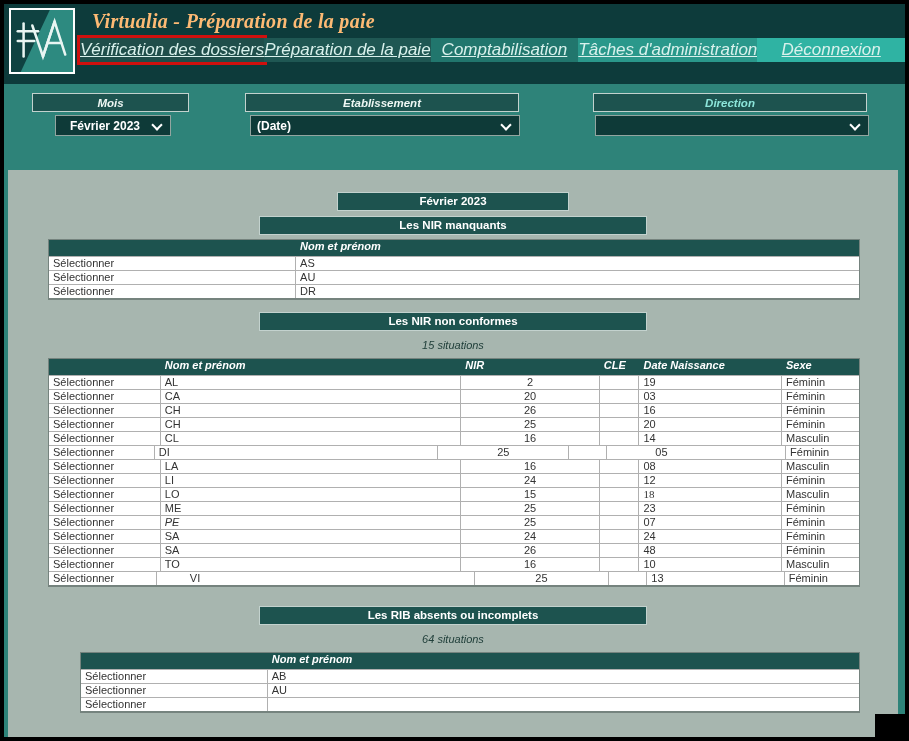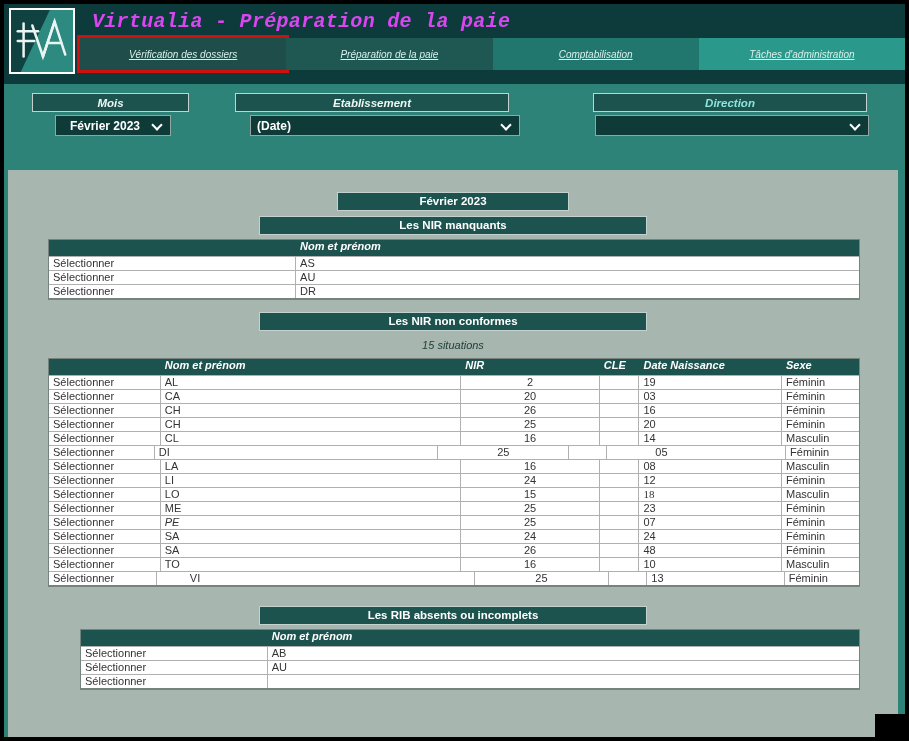--- a/index.html
+++ b/index.html
@@ -7,28 +7,28 @@
   .frame{
     position:relative;width:909px;height:741px;margin:0 auto;
     border:4px solid #000;background:#2e8379;overflow:hidden;
     font-family:"Liberation Sans",sans-serif;
   }
   
   .hdr{position:relative;height:80px;background:#0d3b3b;}
   .logo{position:absolute;left:5px;top:4px;width:66px;height:66px;border:2px solid #fff;background:#0f4241;}
   .logo svg{display:block;}
   .app-title{
-    position:absolute;left:88px;top:6px;color:#d946ef;
-    font-family:Liberation Mono, monospace;font-style:italic;font-weight:bold;font-size:20px;
+    position:absolute;left:88px;top:6px;color:#fdba74;
+    font-family:Liberation Serif, serif;font-style:italic;font-weight:bold;font-size:20px;
     letter-spacing:.3px;
   }
   .tabs{position:absolute;left:76px;right:0;top:34px;height:24px;display:flex;}
   .tab{
-    flex:1;height:32px;display:flex;align-items:center;justify-content:center;
-    color:#d9f1ec;font-size:10px;font-style:italic;text-decoration:underline;
+    flex:1;height:24px;display:flex;align-items:center;justify-content:center;
+    color:#d9f1ec;font-size:17px;font-style:italic;text-decoration:underline;
     cursor:pointer;white-space:nowrap;
   }
   .tab.active{outline:3px solid #cf100e;outline-offset:0;}
   
   .band{position:relative;height:86px;}
   .flabel{
     position:absolute;height:19px;background:#1d534f;border:1px solid #c3d2ce;
     color:#eef7f4;font-size:11.5px;font-style:italic;font-weight:bold;
     display:flex;align-items:center;justify-content:center;
   }
@@ -96,31 +96,32 @@
           <line x1="39" y1="34" x2="52" y2="34"></line>
         </g>
       </svg>
     </div>
     <div class="app-title">Virtualia - Préparation de la paie</div>
     <div class="tabs">
         <div class="tab active" style="background: rgb(31, 78, 74);">Vérification des dossiers</div>
         <div class="tab" style="background: rgb(31, 87, 83);">Préparation de la paie</div>
         <div class="tab" style="background: rgb(33, 118, 109);">Comptabilisation</div>
         <div class="tab" style="background: rgb(42, 152, 139);">Tâches d'administration</div>
+        <div class="tab" style="background: rgb(47, 179, 163);">Déconnexion</div>
       </div>
   </div>
 
   <div class="band">
     <div class="flabel" style="left:28px;top:9px;width:157px;">Mois</div>
     <div class="fselect centered" style="left:51px;top:31px;width:116px;">
       <span>Février 2023</span>
       <span class="chev"></span>
     </div>
 
-    <div class="flabel" style="left:231px;top:9px;width:274px;">Etablissement</div>
+    <div class="flabel" style="left:241px;top:9px;width:274px;">Etablissement</div>
     <div class="fselect" style="left:246px;top:31px;width:270px;">
       <span>(Date)</span>
       <span class="chev"></span>
     </div>
 
     <div class="flabel dir" style="left:589px;top:9px;width:274px;">Direction</div>
     <div class="fselect" style="left:591px;top:31px;width:274px;">
       <span></span>
       <span class="chev"></span>
     </div>
@@ -281,20 +282,21 @@
             <div class="tcell center" style="width: 17.1%;">25</div>
             <div class="tcell" style="width: 4.9%;"></div>
             <div class="tcell" style="width: 17.6%;">13</div>
             <div class="tcell" style="width: 9.5%;">Féminin</div>
           </div>
         </div>
     </div>
 
     <div>
       <div class="banner sec" style="margin-top:19px;">Les RIB absents ou incomplets</div>
+      <div class="count">64 situations</div>
       <div class="tbl t3">
           <div class="trow thead">
             <div class="tcell" style="width: 24%;"></div>
             <div class="tcell" style="width: 76%;">Nom et prénom</div>
           </div>
           <div class="trow">
             <div class="tcell" style="width: 24%;"><span class="sel">Sélectionner</span></div>
             <div class="tcell" style="width: 76%;">AB</div>
           </div>
           <div class="trow">

